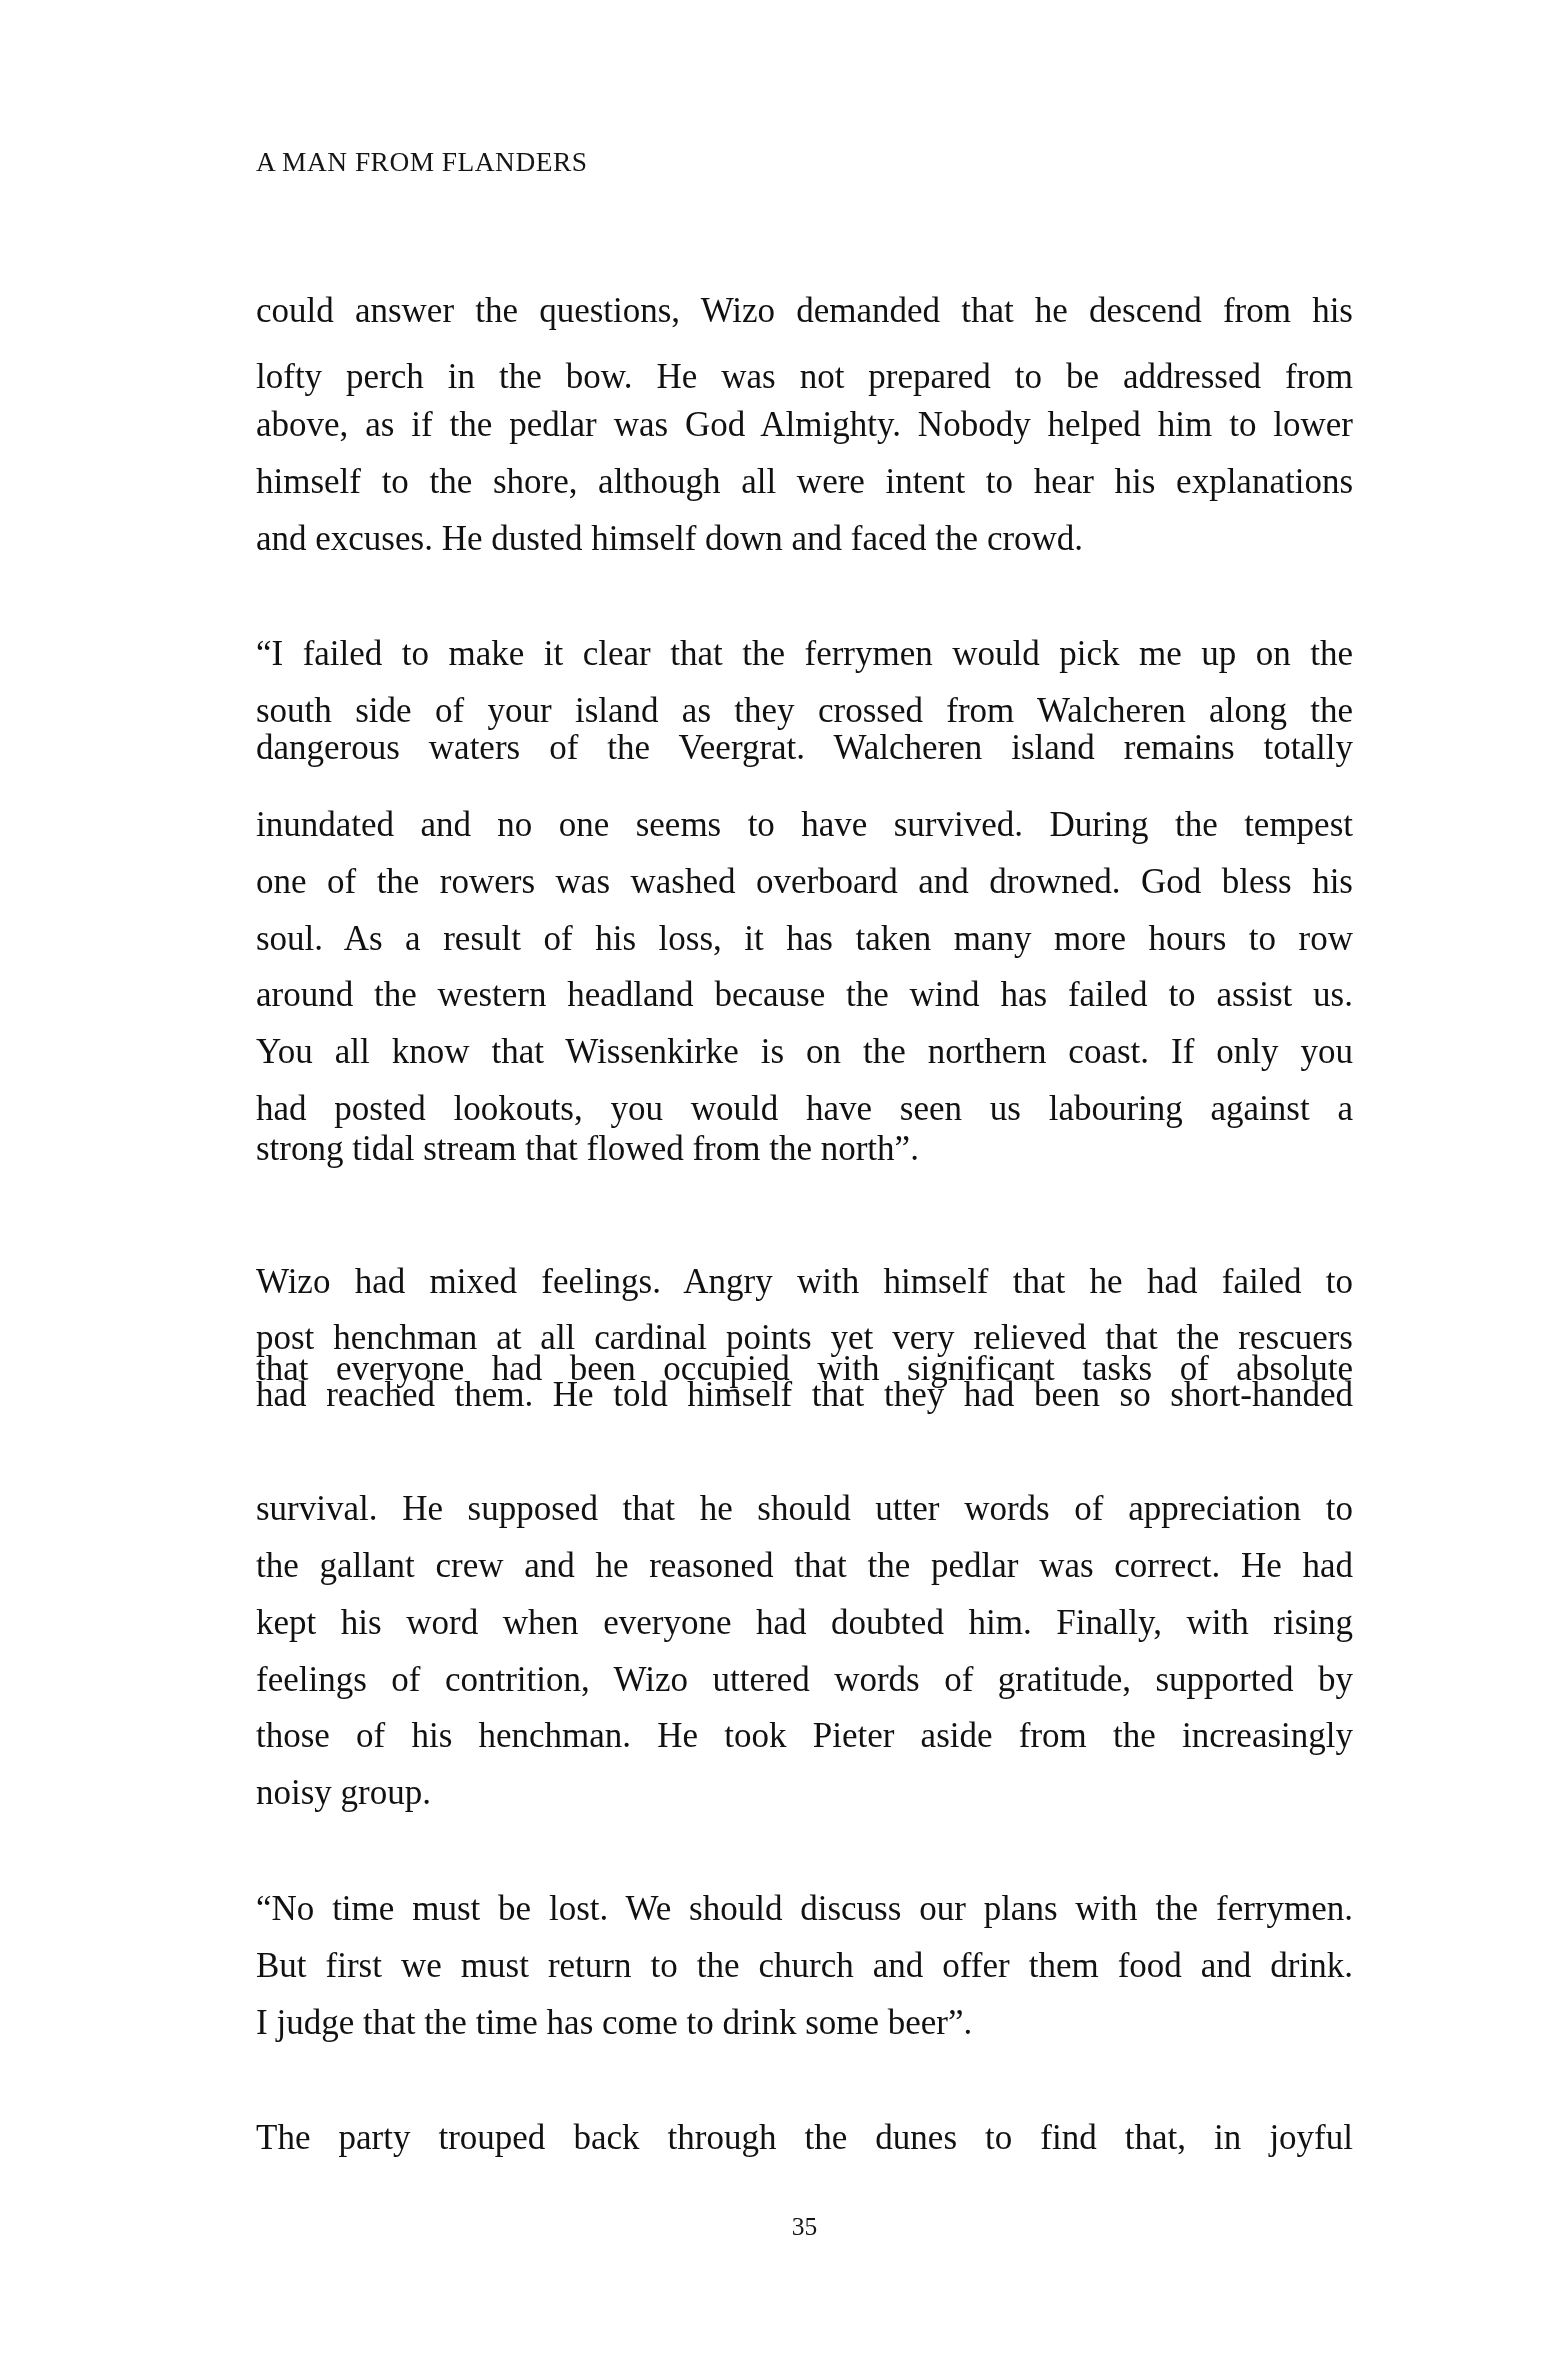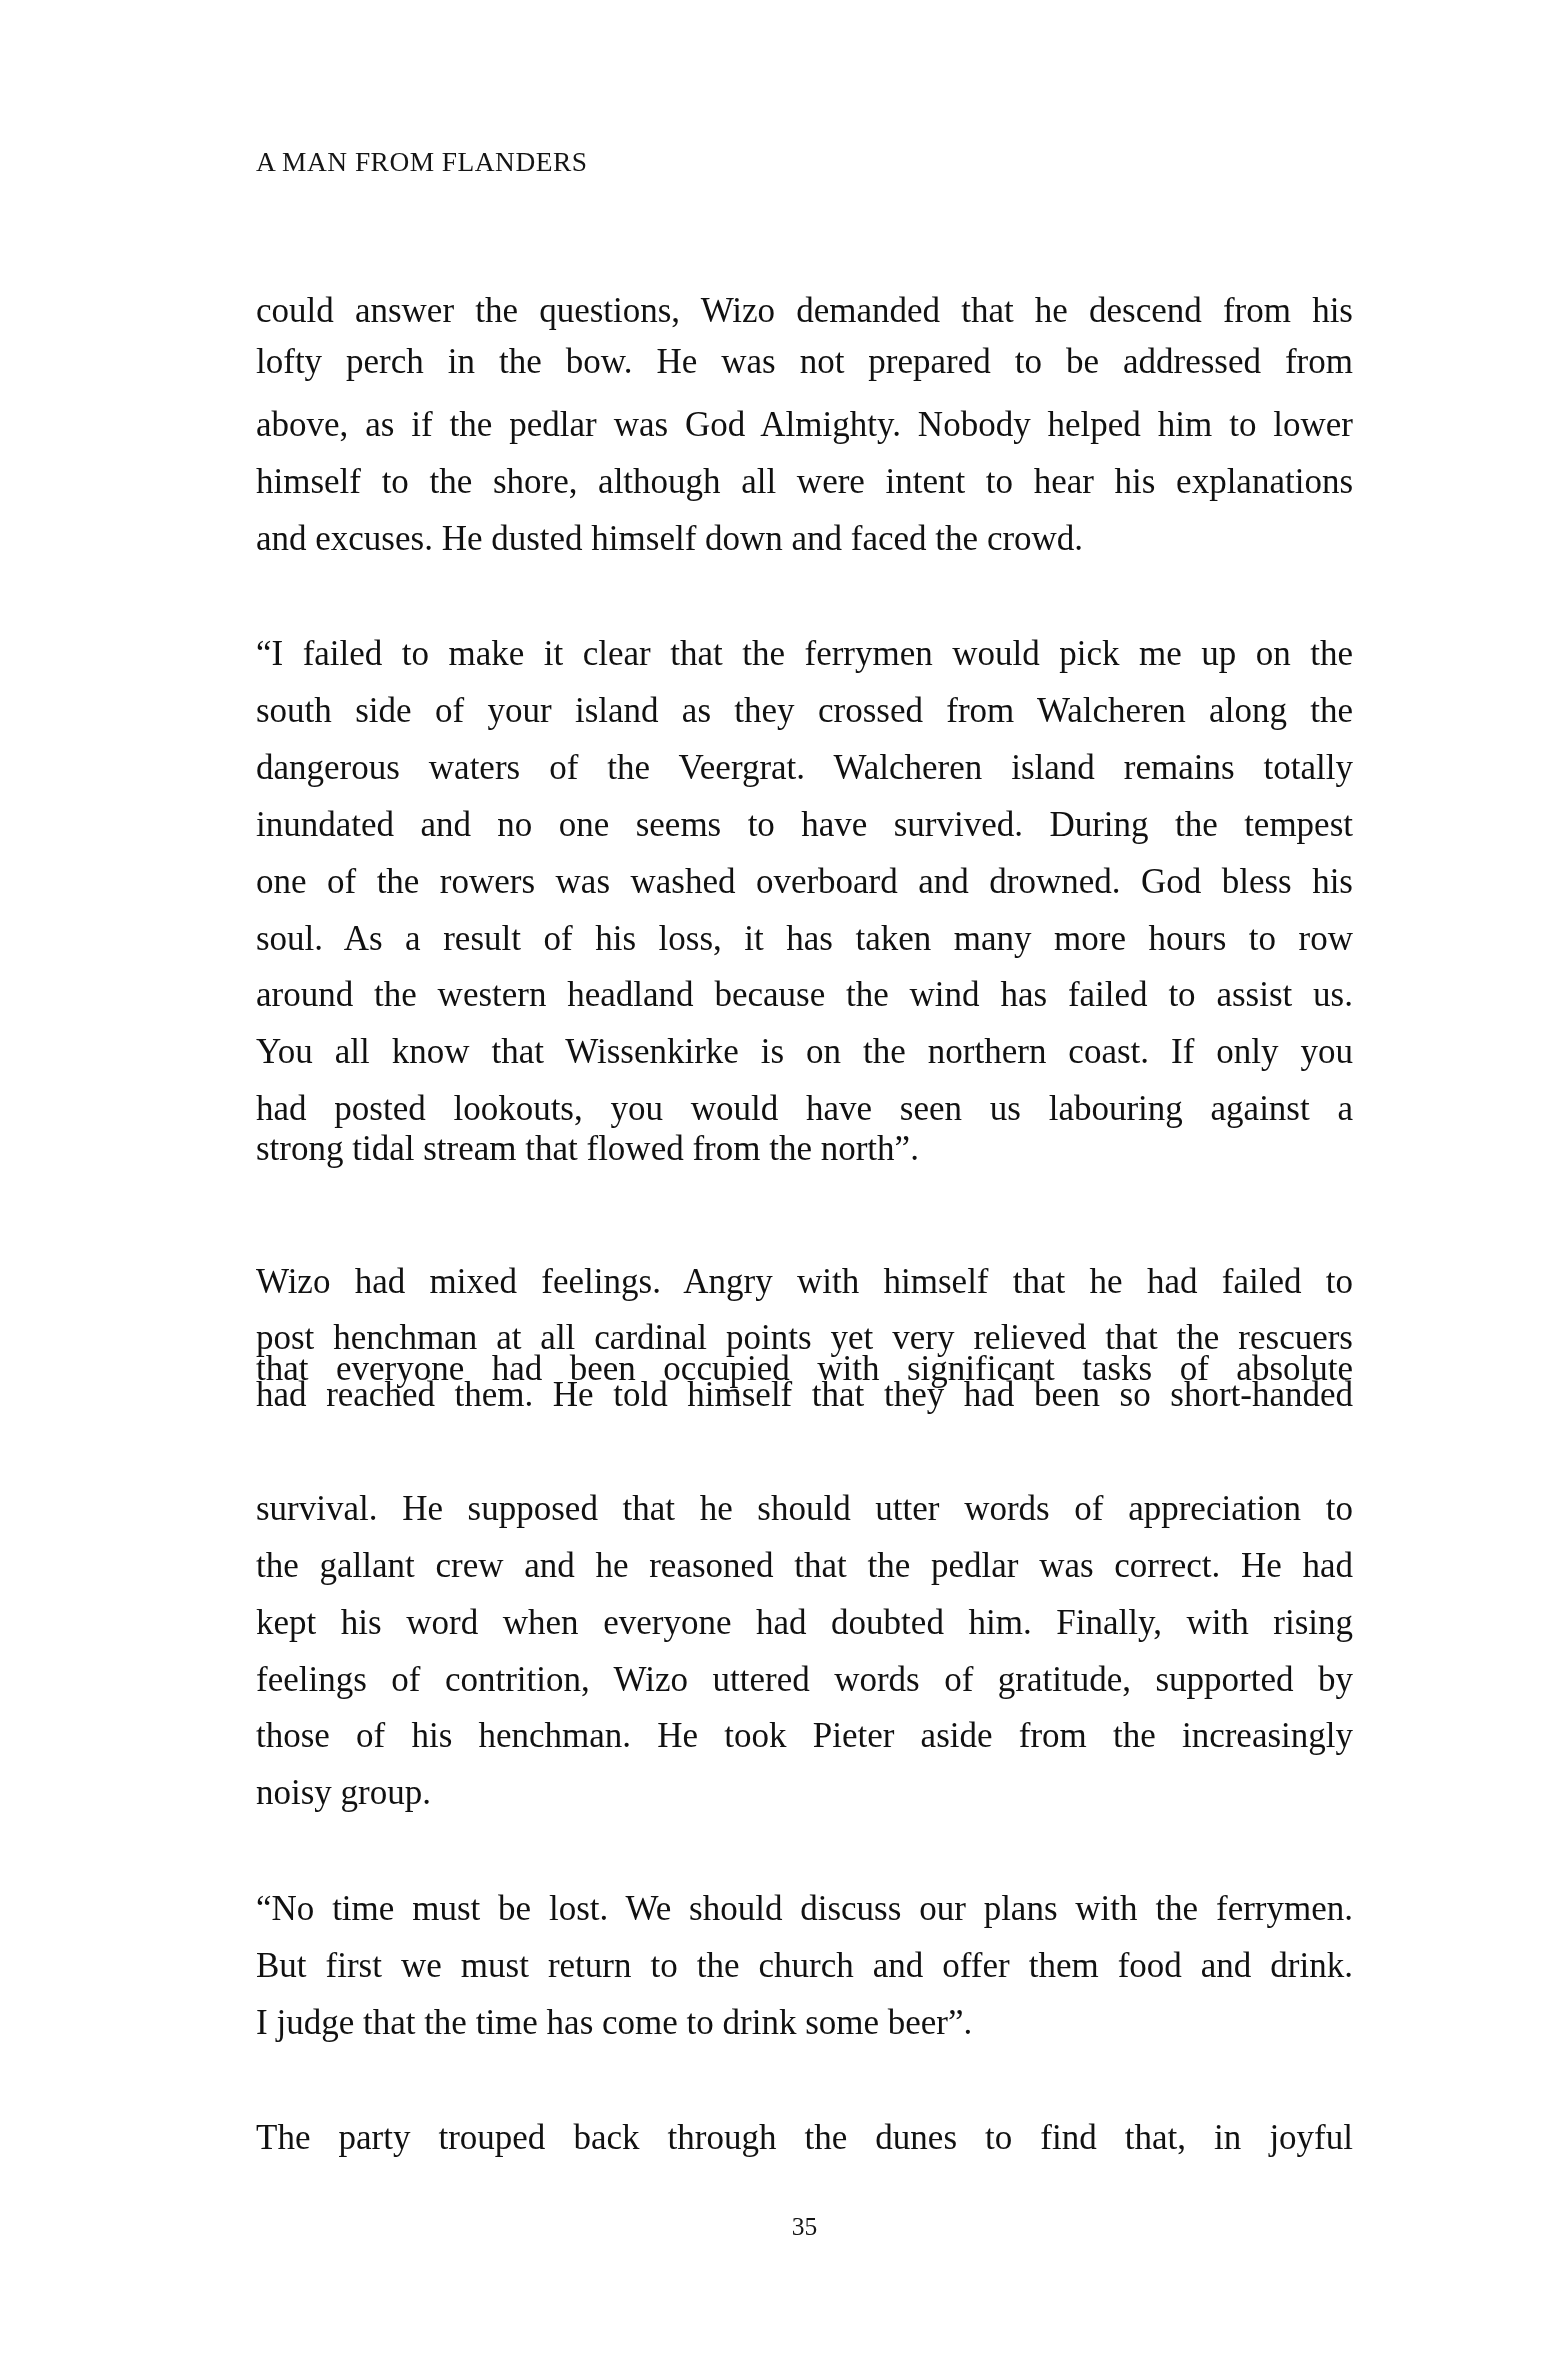--- a/index.html
+++ b/index.html
@@ -37,39 +37,39 @@
 
 <div class="page">
   <div class="running-head">A MAN FROM FLANDERS</div>
 
   <div class="body-text" id="body-text">
 
   <div>
         <div class="line justify" style="top: 282px;">
           <span class="fit" style="display: block; width: 100%; white-space: normal;">could answer the questions, Wizo demanded that he descend from his</span>
         </div>
-        <div class="line justify" style="top: 333px;">
+        <div class="line justify" style="top: 348px;">
           <span class="fit" style="display: block; width: 100%; white-space: normal;">lofty perch in the bow. He was not prepared to be addressed from</span>
         </div>
         <div class="line justify" style="top: 396px;">
           <span class="fit" style="display: block; width: 100%; white-space: normal;">above, as if the pedlar was God Almighty. Nobody helped him to lower</span>
         </div>
         <div class="line justify" style="top: 453px;">
           <span class="fit" style="display: block; width: 100%; white-space: normal;">himself to the shore, although all were intent to hear his explanations</span>
         </div>
         <div class="line" style="top: 510px;"><span class="fit">and excuses. He dusted himself down and faced the crowd.</span></div>
       </div>
       <div>
         <div class="line justify" style="top: 625px;">
           <span class="fit" style="display: block; width: 100%; white-space: normal;">“I failed to make it clear that the ferrymen would pick me up on the</span>
         </div>
         <div class="line justify" style="top: 682px;">
           <span class="fit" style="display: block; width: 100%; white-space: normal;">south side of your island as they crossed from Walcheren along the</span>
         </div>
-        <div class="line justify" style="top: 739px;">
+        <div class="line justify" style="top: 719px;">
           <span class="fit" style="display: block; width: 100%; white-space: normal;">dangerous waters of the Veergrat. Walcheren island remains totally</span>
         </div>
         <div class="line justify" style="top: 796px;">
           <span class="fit" style="display: block; width: 100%; white-space: normal;">inundated and no one seems to have survived. During the tempest</span>
         </div>
         <div class="line justify" style="top: 853px;">
           <span class="fit" style="display: block; width: 100%; white-space: normal;">one of the rowers was washed overboard and drowned. God bless his</span>
         </div>
         <div class="line justify" style="top: 910px;">
           <span class="fit" style="display: block; width: 100%; white-space: normal;">soul. As a result of his loss, it has taken many more hours to row</span>

